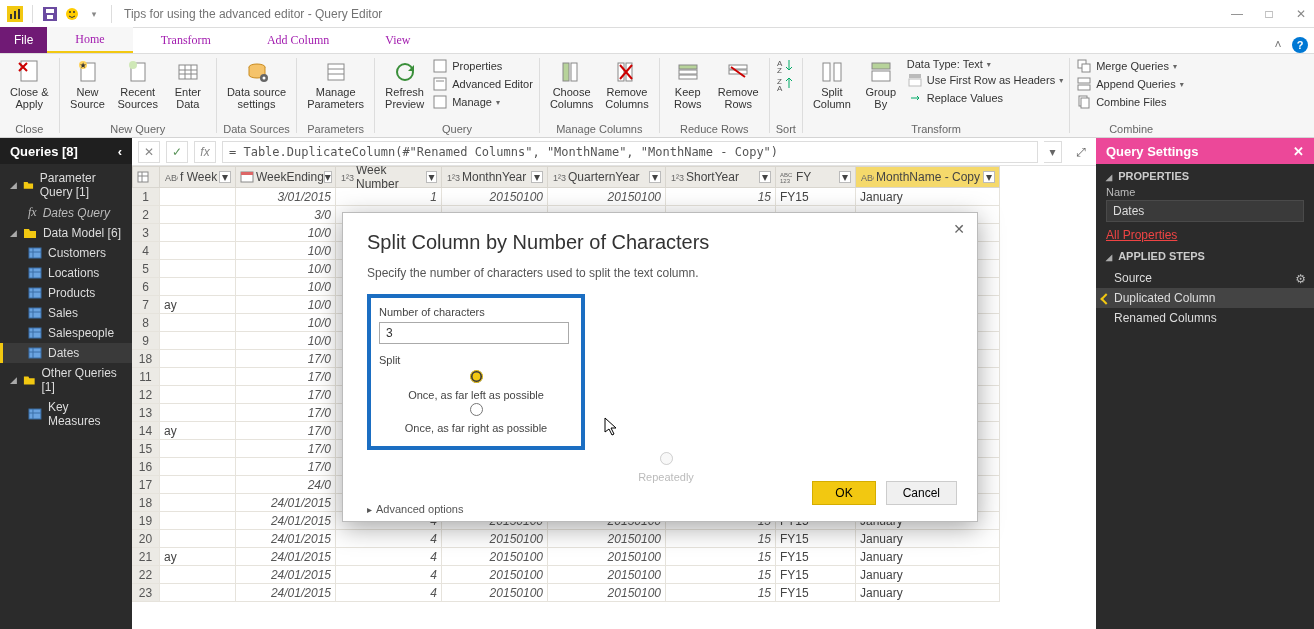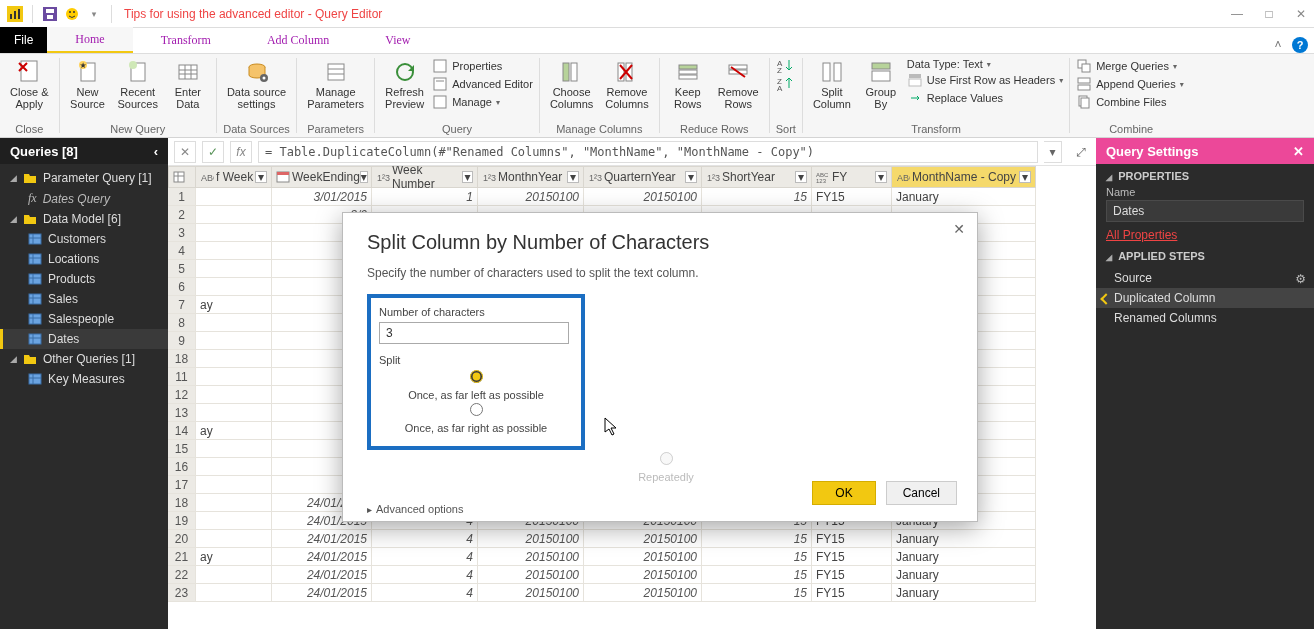--- a/index.html
+++ b/index.html
@@ -4,27 +4,27 @@
 <style>
   * { box-sizing: border-box; margin: 0; padding: 0; font-family: "Segoe UI", Arial, sans-serif; }
   body { width: 1314px; height: 629px; background: #f3f3f3; overflow: hidden; font-size: 12px; color: #333; position: relative; }
 
   
   .titlebar { height: 28px; background: #fff; border-bottom: 1px solid #ddd; display:flex; align-items:center; padding:0 6px; }
   .titlebar .qat { display:flex; gap:4px; align-items:center; }
   .titlebar .qat-btn { width:18px; height:18px; display:flex; align-items:center; justify-content:center; }
   .ico-app { width:16px; height:16px; }
   .titlebar .sep { width:1px; height:18px; background:#ddd; margin:0 4px;}
-  .titlebar .title { margin-left:8px; color:#ef4444; font-size:12px;}
+  .titlebar .title { margin-left:8px; color:#737373; font-size:12px;}
   .titlebar .winctl { margin-left:auto; display:flex; gap:18px; color:#888; }
   .titlebar .winctl span { width:14px; text-align:center; }
 
   
   .tabrow { height: 26px; background:#fff; display:flex; align-items:flex-end; border-bottom:1px solid #ddd; }
-  .filetab { background:#000000; color:#fff; height:26px; padding:0 14px; display:flex; align-items:center; font-size:12px;text-align:center;}
+  .filetab { background:#701a75; color:#fff; height:26px; padding:0 14px; display:flex; align-items:center; font-size:12px;text-align:center;}
   .rtab { padding:0 28px; height:26px; display:flex; align-items:center; cursor:default; color:#a21caf;font-family:Liberation Serif, serif; }
   .rtab.active { border-bottom:2px solid #f2c811; background:#f7f7f7;}
   .tabrow .help { margin-left:auto; display:flex; gap:6px; padding-right:6px; align-items:center; color:#777;}
   .tabrow .help span { width:16px; height:16px; display:flex;align-items:center;justify-content:center;}
   .help-circle { background:#0078d4; color:#fff; border-radius:50%; font-weight:bold; font-size:11px;}
 
   
   .ribbon { height: 84px; background:#f6f6f6; display:flex; border-bottom:1px solid #d4d4d4;}
   .rgroup { display:flex; flex-direction:column; align-items:center; padding:2px 6px; }
   .rgroup .buttons { display:flex; gap:4px; flex:1; align-items:flex-start; }
@@ -34,21 +34,21 @@
   .bigbtn .ic { width:32px; height:28px; display:flex; align-items:center; justify-content:center;}
   .bigbtn .lbl { font-size:11px; text-align:center; line-height:12px; color:#333; white-space:pre;}
   .minicol { display:flex; flex-direction:column; gap:2px; padding-top:2px;}
   .minirow { display:flex; align-items:center; gap:4px; font-size:11px; color:#333; white-space:nowrap;}
   .minirow .mic { width:16px;height:16px; display:flex;align-items:center;justify-content:center;}
 
   
   .main { display:flex; height: calc(629px - 28px - 26px - 84px); }
 
   
-  .qpanel { width:168px; background:#2b2b2b; color:#ddd; display:flex; flex-direction:column;}
+  .qpanel { width:132px; background:#2b2b2b; color:#ddd; display:flex; flex-direction:column;}
   .qpanel .qhead { height:26px; background:#1f1f1f; display:flex; align-items:center; padding:0 10px; font-size:13px; font-weight:600; color:#fff;}
   .qpanel .qhead .chev { margin-left:auto;}
   .tree { font-size:12px; padding:4px 0;}
   .tnode { display:flex; align-items:center; padding:3px 8px 3px 10px; gap:6px; cursor:default;}
   .tnode.leaf { padding-left:28px;}
   .tnode.leaf.sel3 { background:#3a3a3a; border-left:3px solid #f2c811; padding-left:25px;}
   .tnode .fico { width:14px;height:14px;}
   .sub { color:#bbb; font-style:italic;}
 
   

